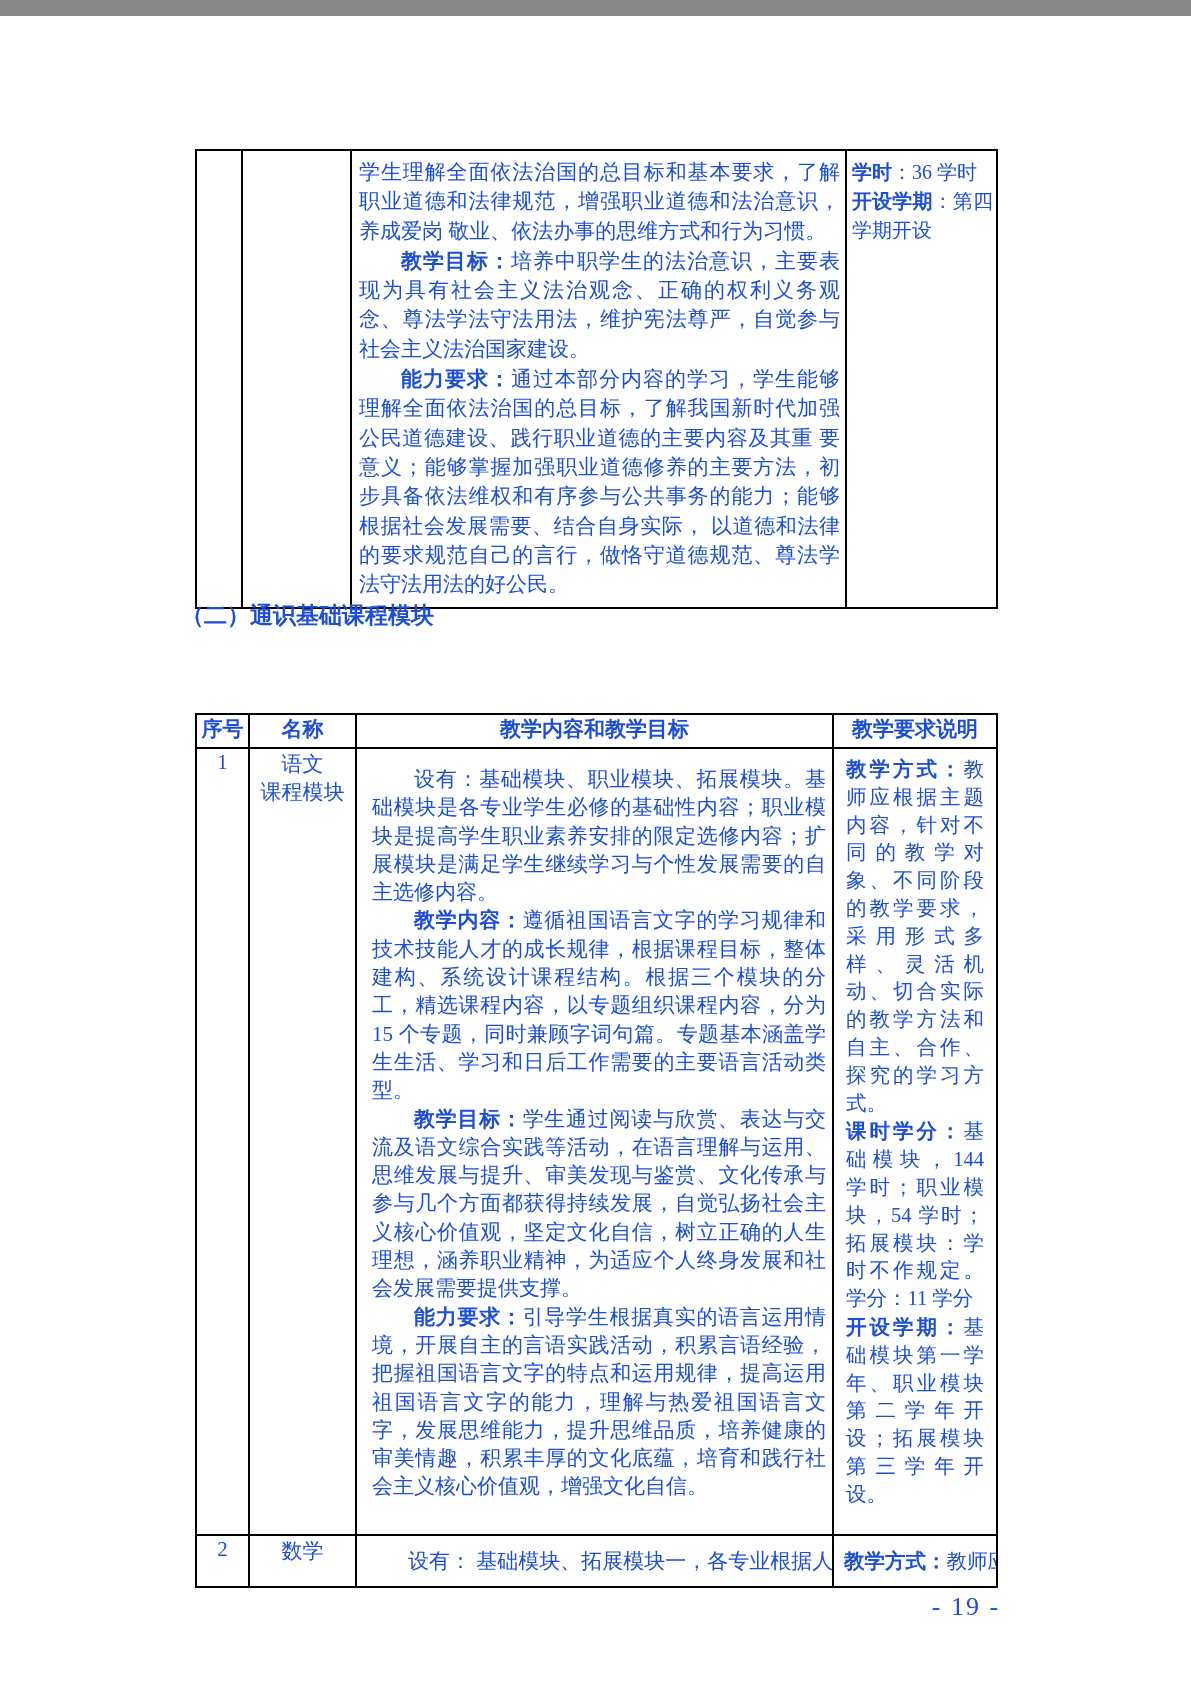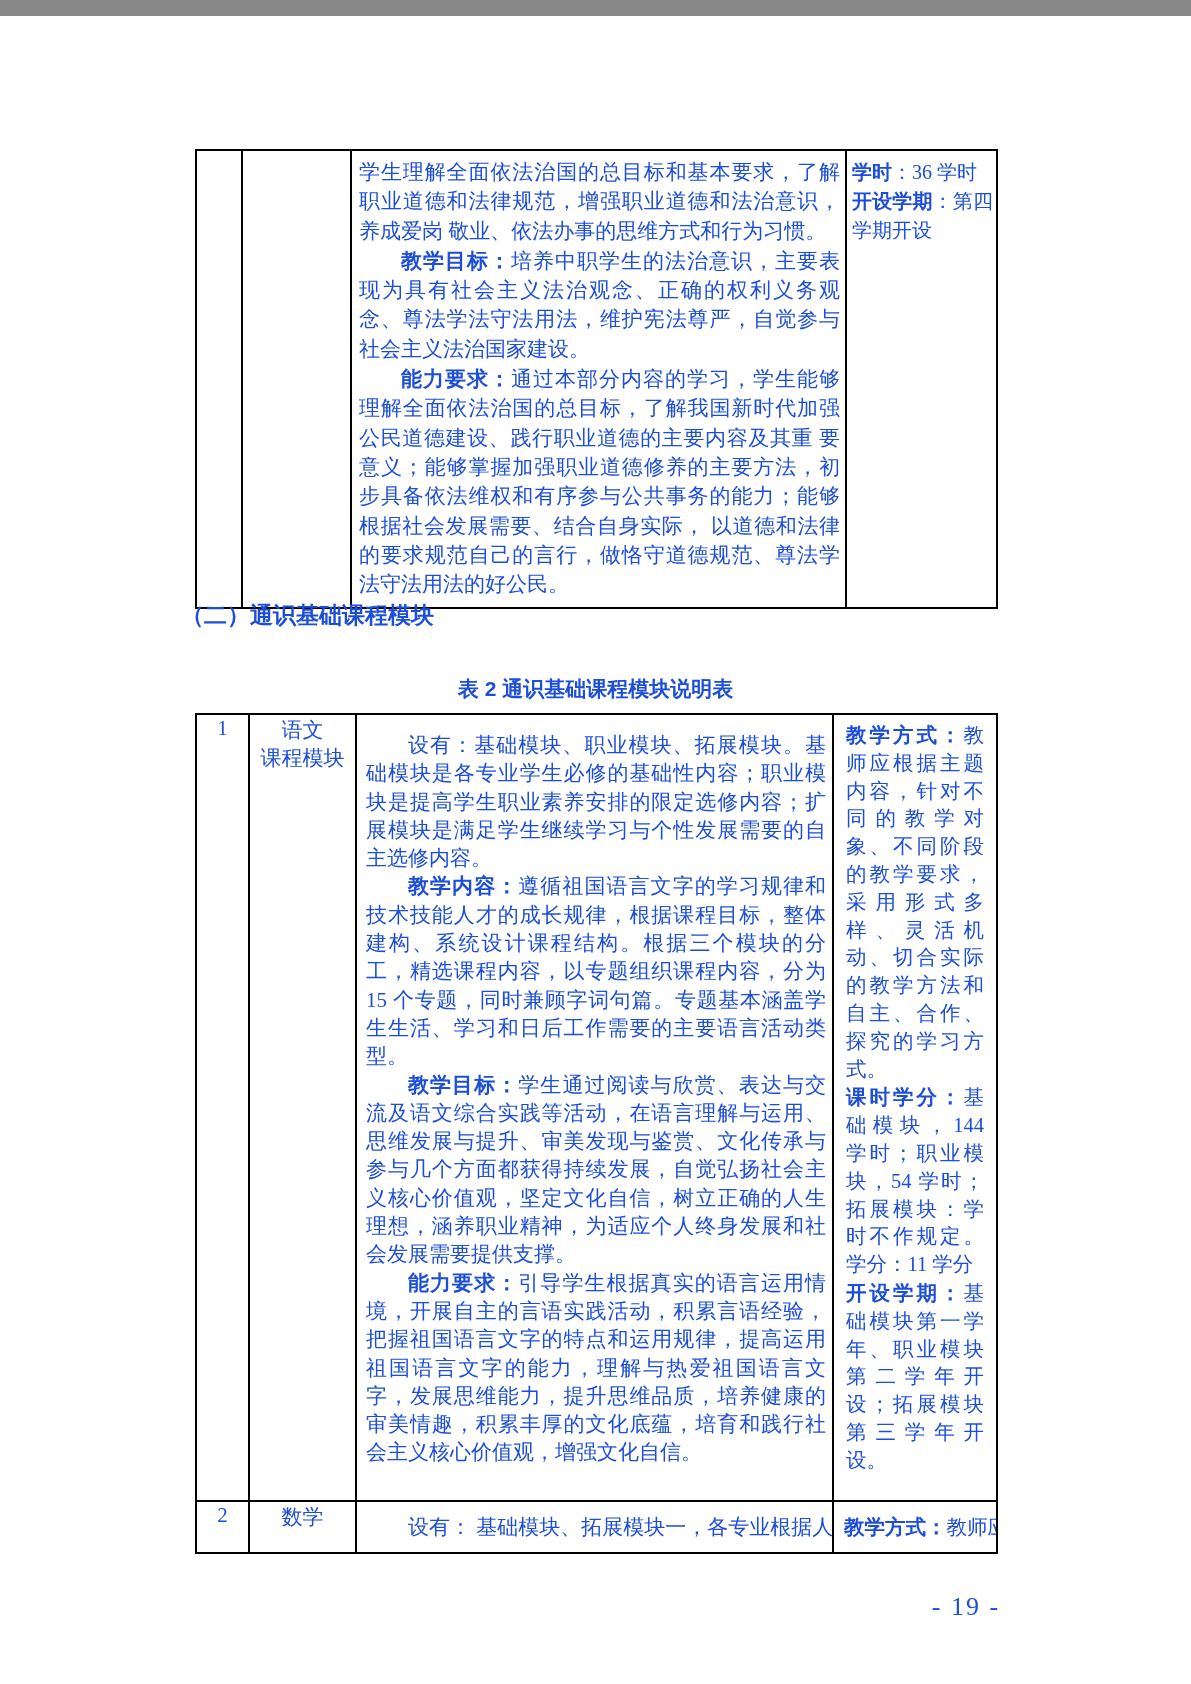--- a/index.html
+++ b/index.html
@@ -35,21 +35,21 @@
     height:32px; text-align:center; vertical-align:middle;
     font-size:21px; font-weight:700;
     font-family:"Liberation Sans", sans-serif; padding:0;
   }
   .t2 .row1 td { height:763px; }
   .t2 .row2 td { height:48px; }
   .no-cell, .name-cell {
     text-align:center; vertical-align:middle; font-size:21px;
     white-space:pre-line;
   }
-  .t2 .content-cell { font-size:21px; line-height:28.3px; padding:16px 6px 0 9px; }
+  .t2 .content-cell { font-size:21px; line-height:28.3px; padding:16px 6px 0 15px; }
   .t2 .req-cell { font-size:20.5px; line-height:27.8px; padding:6px 12px 16px 12px; }
   .t2 .row2 .content-cell { vertical-align:middle; padding:0 2px 0 9px; }
   .t2 .row2 .content-cell .para { white-space:nowrap; }
   .t2 .row2 .req-cell { vertical-align:middle; padding:0 6px 0 10px; }
   .t2 .row2 .req-cell .para { white-space:nowrap; }
 
   
   .para { margin:0; text-align:justify; }
   .para.indent { text-indent:2em; }
   .para strong {
@@ -87,30 +87,35 @@
         <td class="req-cell">
             <p class="para"><strong>学时</strong><span>：36 学时</span></p>
             <p class="para"><strong>开设学期</strong><span>：第四学期开设</span></p>
           </td>
       </tr>
     </tbody>
   </table>
 
   <h2 class="section-heading">（二）通识基础课程模块</h2>
 
-  <div class="table-caption">表 2 通识基础课程模块说明表</div>
 
   <table class="t t2">
     <colgroup>
       <col style="width:53px">
         <col style="width:107px">
         <col style="width:477px">
         <col style="width:164px">
     </colgroup>
     <tbody>
+      <tr class="hdr">
+        <th>序号</th>
+        <th>名称</th>
+        <th>教学内容和教学目标</th>
+        <th>教学要求说明</th>
+      </tr>
       <tr class="row1">
         <td class="no-cell">1</td>
         <td class="name-cell">语文
 课程模块</td>
         <td class="content-cell">
             <p class="para indent"><span>设有：基础模块、职业模块、拓展模块。基础模块是各专业学生必修的基础性内容；职业模块是提高学生职业素养安排的限定选修内容；扩展模块是满足学生继续学习与个性发展需要的自主选修内容。</span></p>
             <p class="para indent"><strong>教学内容：</strong><span>遵循祖国语言文字的学习规律和技术技能人才的成长规律，根据课程目标，整体建构、系统设计课程结构。根据三个模块的分工，精选课程内容，以专题组织课程内容，分为 15 个专题，同时兼顾字词句篇。专题基本涵盖学生生活、学习和日后工作需要的主要语言活动类型。</span></p>
             <p class="para indent"><strong>教学目标：</strong><span>学生通过阅读与欣赏、表达与交流及语文综合实践等活动，在语言理解与运用、思维发展与提升、审美发现与鉴赏、文化传承与参与几个方面都获得持续发展，自觉弘扬社会主义核心价值观，坚定文化自信，树立正确的人生理想，涵养职业精神，为适应个人终身发展和社会发展需要提供支撑。</span></p>
             <p class="para indent"><strong>能力要求：</strong><span>引导学生根据真实的语言运用情境，开展自主的言语实践活动，积累言语经验，把握祖国语言文字的特点和运用规律，提高运用祖国语言文字的能力，理解与热爱祖国语言文字，发展思维能力，提升思维品质，培养健康的审美情趣，积累丰厚的文化底蕴，培育和践行社会主义核心价值观，增强文化自信。</span></p>
           </td>

